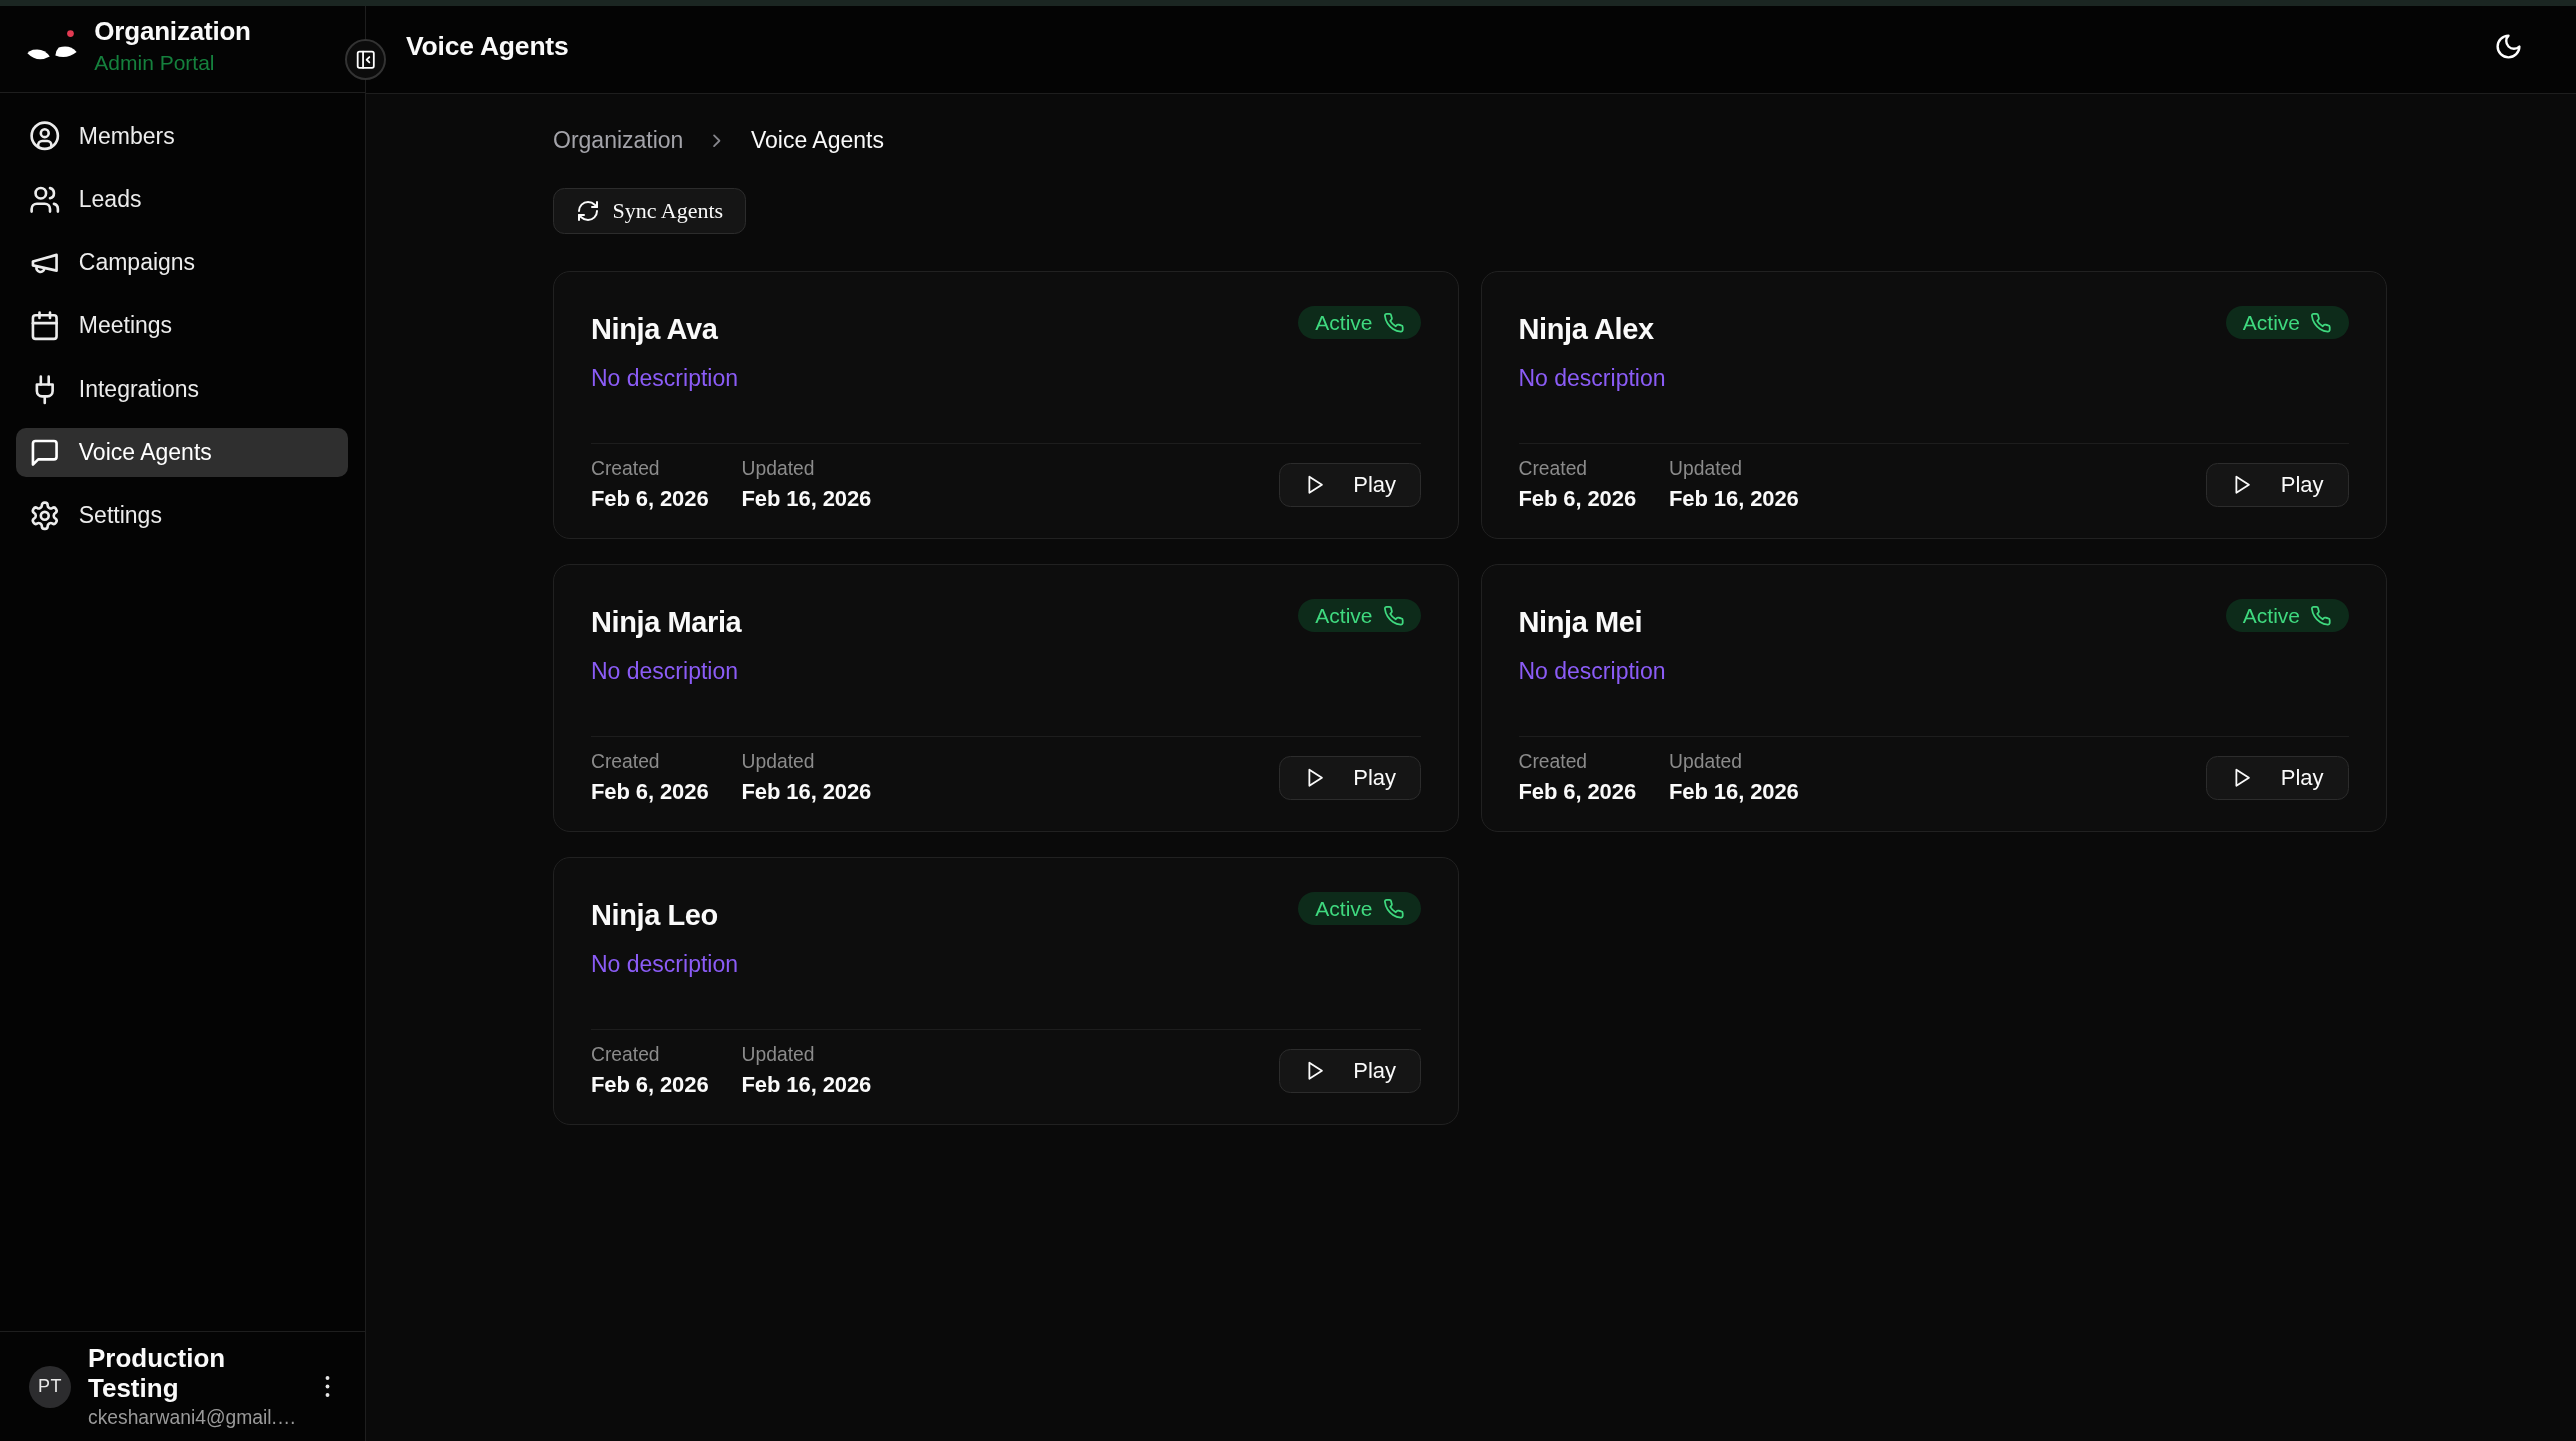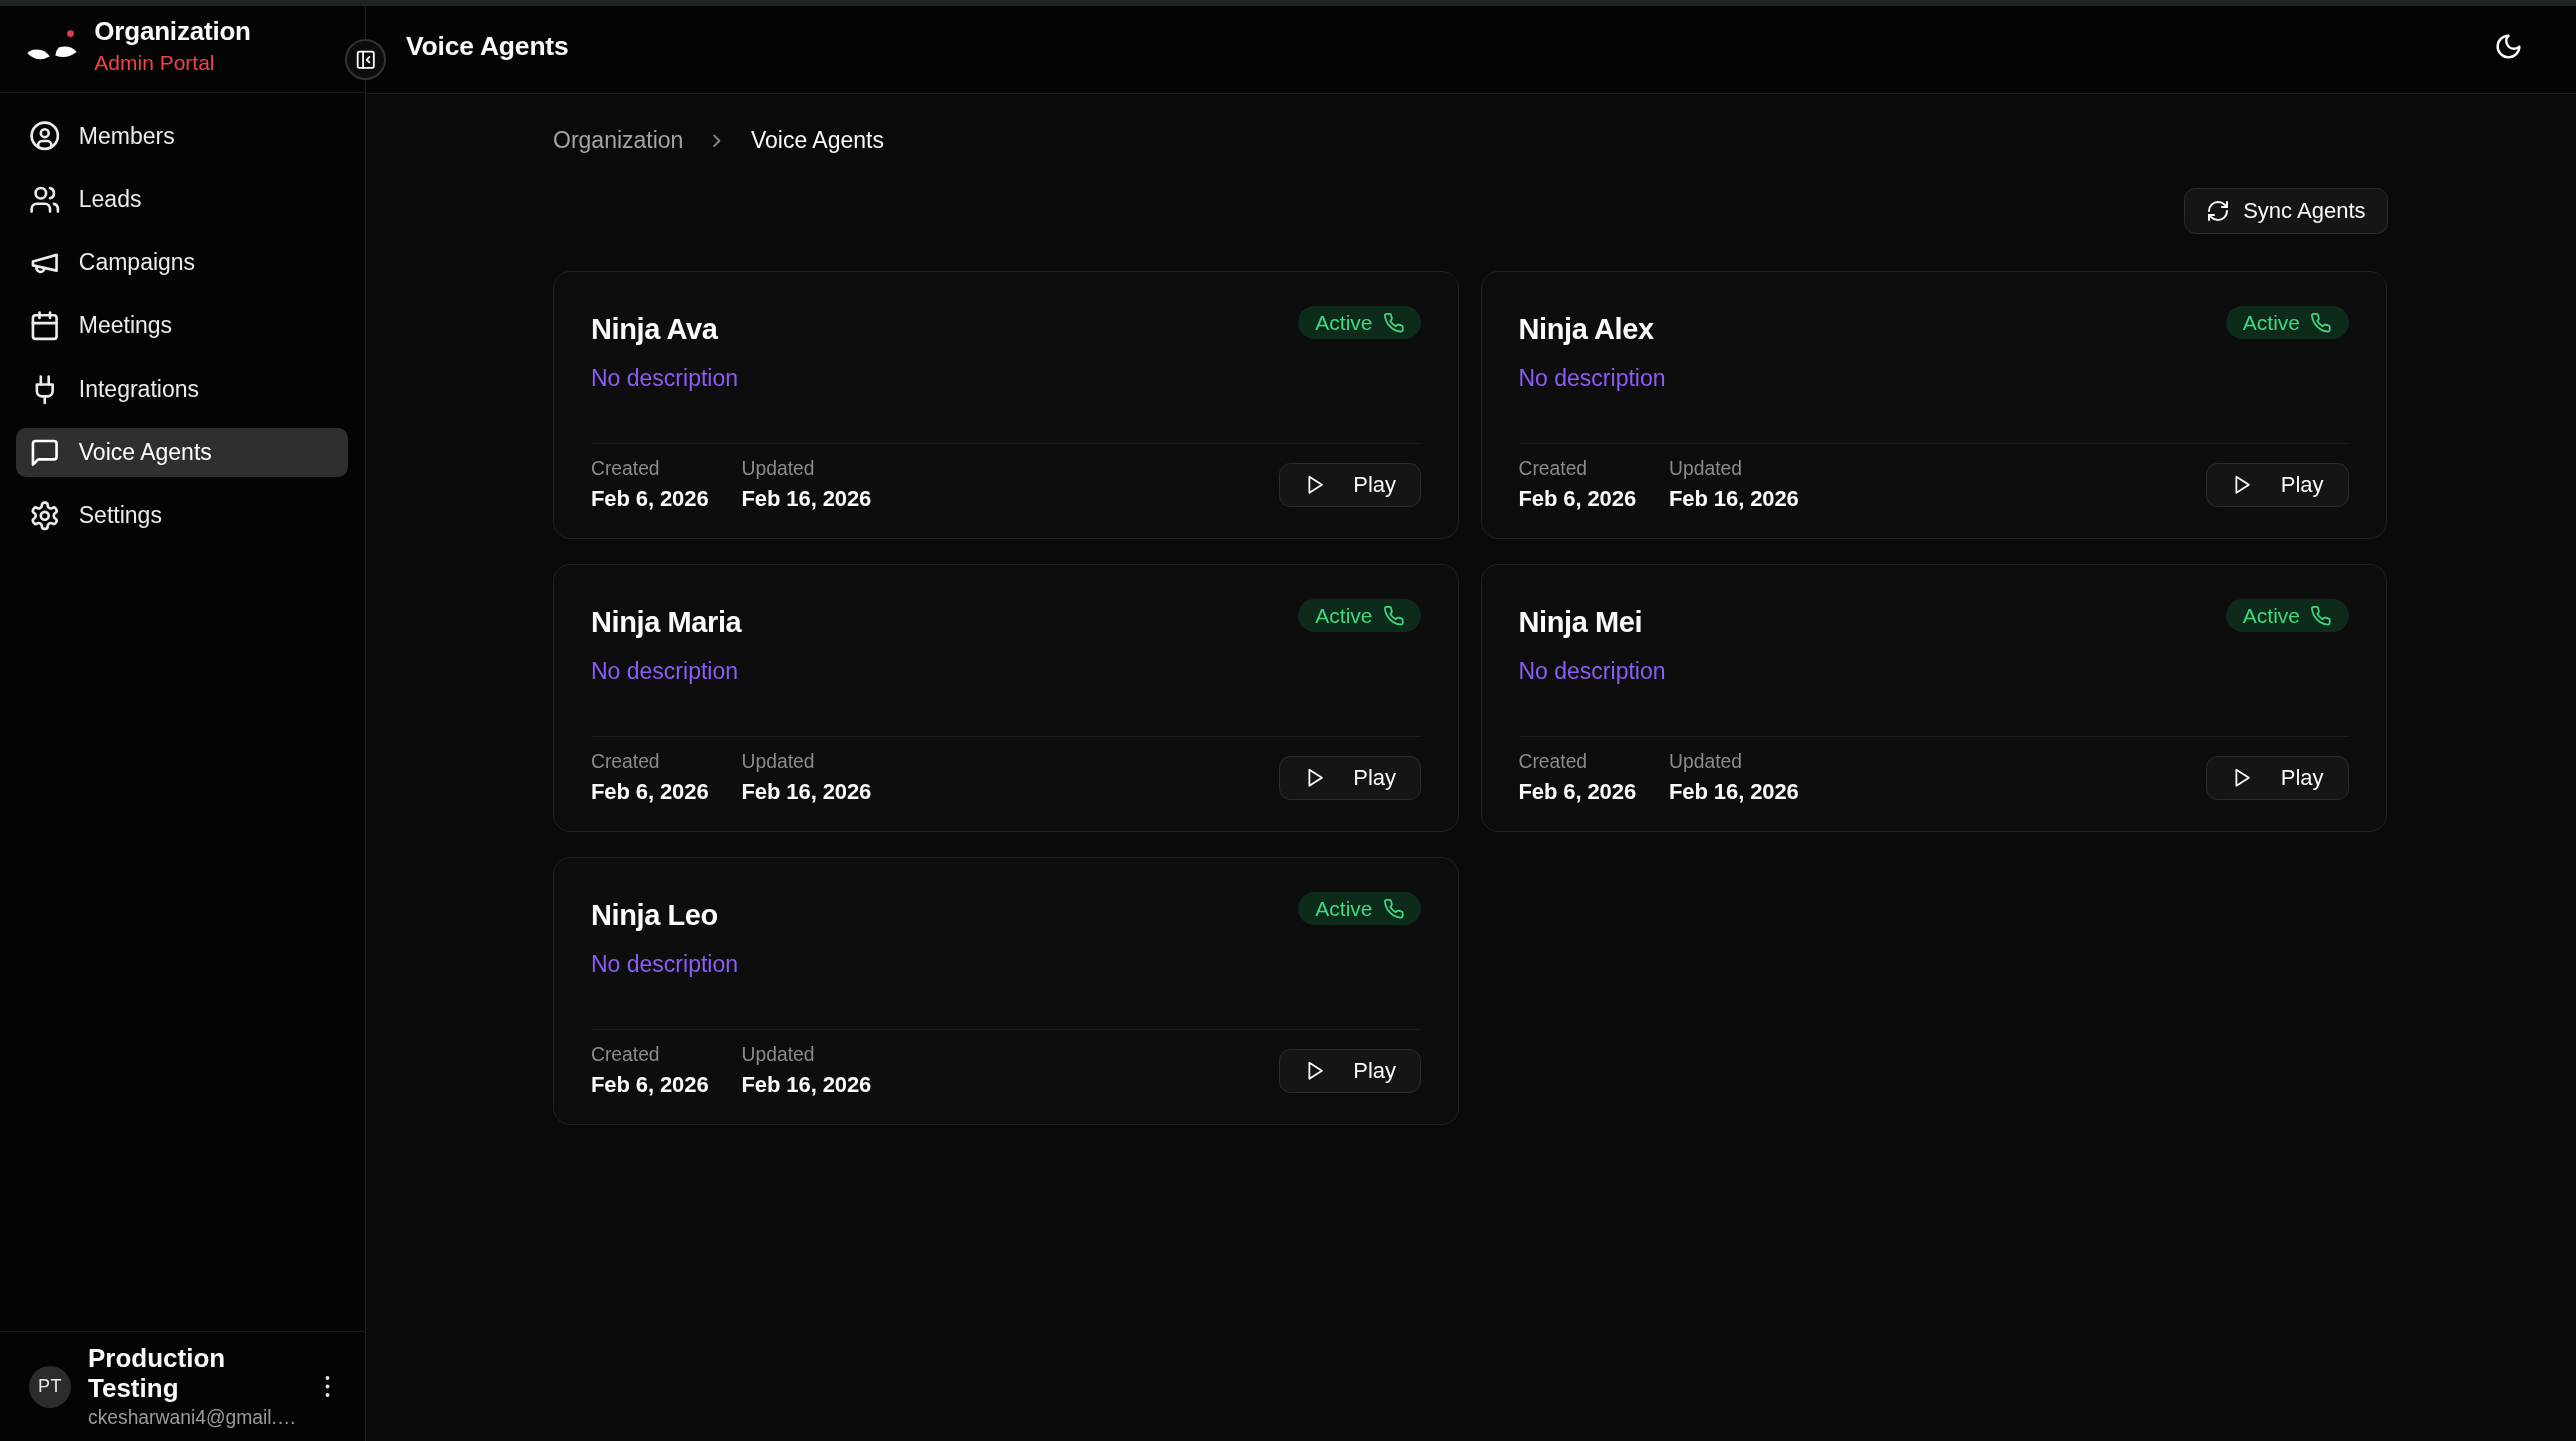--- a/index.html
+++ b/index.html
@@ -8,21 +8,21 @@
               -webkit-font-smoothing:antialiased; }
   .top-strip { position:absolute; top:0; left:0; right:0; height:5.7px; background:#1b2622; z-index:60; }
 
   
   .sidebar { position:absolute; left:0; top:0; bottom:0; width:366px;
              background:#040404; border-right:1.4px solid #1e1e1e; z-index:10; }
   .sidebar-header { height:93px; border-bottom:1.4px solid #1e1e1e;
                     display:flex; align-items:center; gap:14.3px; padding-left:24px; }
   .logo-svg { width:56px; height:47px; flex:0 0 auto; }
   .org-name { font-size:26px; font-weight:bold; letter-spacing:-0.2px; line-height:1.1; }
-  .org-sub  { font-size:21px; color:#ef4444; margin-top:5px; }
+  .org-sub  { font-size:21px; color:#15803d; margin-top:5px; }
 
   .nav { padding:18.6px 17px 0 15.7px; }
   .nav-item { display:flex; align-items:center; gap:18.6px; height:49px; margin-bottom:14.3px;
               padding-left:13px; border-radius:10px; font-size:23px; color:#ececec; cursor:pointer; }
   .nav-item svg { width:31.5px; height:31.5px; flex:0 0 auto; }
   .nav-item.active { background:var(--active-bg); color:#fff; }
 
   .user-box { position:absolute; left:0; right:0; bottom:0; height:110px;
               border-top:1.4px solid #1e1e1e; display:flex; align-items:center;
               gap:17px; padding:0 31.5px 0 29px; }
@@ -50,21 +50,21 @@
 
   
   .main { position:absolute; left:366px; top:94px; right:0; bottom:0; background:#0a0a0a; overflow:hidden; }
   .main-inner { padding:33px 188px 0 187px; }
 
   .breadcrumb { display:flex; align-items:center; gap:23px; height:27px; font-size:23px; }
   .crumb-muted { color:#a3a3a9; cursor:pointer; }
   .crumb-current { color:#fafafa; }
   .breadcrumb svg { width:21.5px; height:21.5px; color:#86868c; }
 
-  .toolbar-row { display:flex; justify-content:flex-end; margin-top:34px; }
+  .toolbar-row { display:flex; margin-top:34px;font-family:Liberation Serif, serif; }
   .sync-btn { height:46px; padding:0 21.5px; border-radius:11.4px; background:#151515;
               border:1.4px solid #2c2c2c; color:#fafafa; font-size:22px; cursor:pointer;
               display:inline-flex; align-items:center; gap:13px; font-family:inherit; }
   .sync-btn svg { width:24px; height:24px; }
 
   .cards-grid { margin-top:37px; display:grid; grid-template-columns:906px 906px;
                 column-gap:21.5px; row-gap:25px; }
   .card { height:268px; background:#0d0d0d; border:1.4px solid #212121; border-radius:17px;
           padding:34px 37px 26px; display:flex; flex-direction:column; }
   .card-top { display:flex; align-items:flex-start; justify-content:space-between; }

